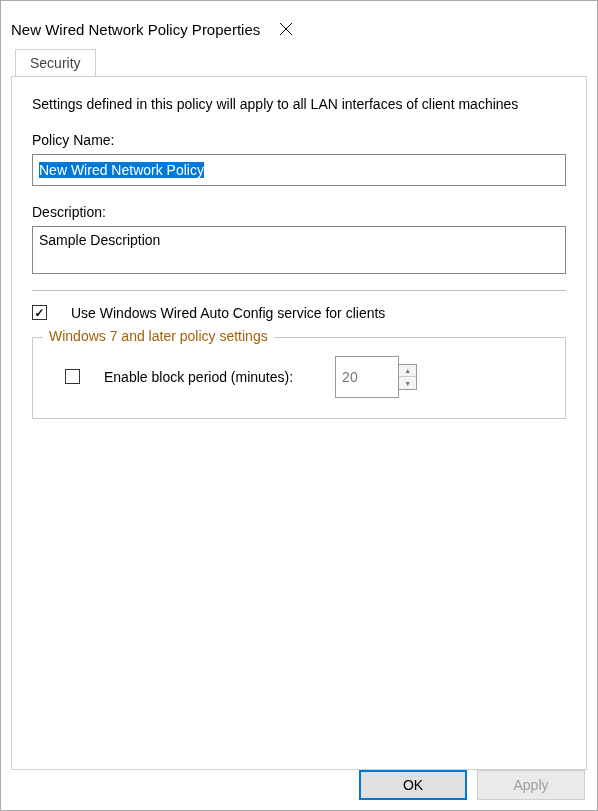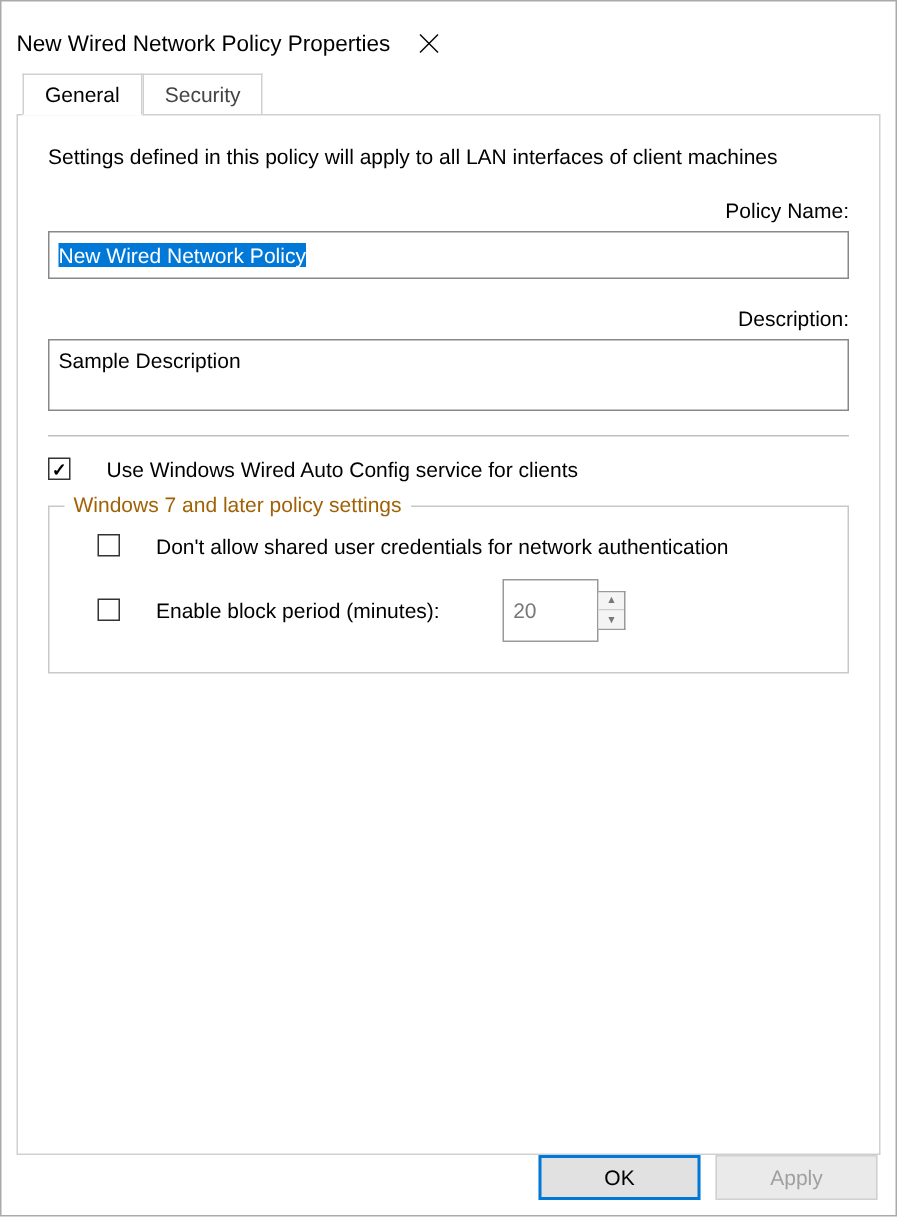--- a/index.html
+++ b/index.html
@@ -83,21 +83,20 @@
     .intro-text {
       font-size: 14px;
       color: #000;
       line-height: 1.35;
       margin-bottom: 18px;
     }
     .field-label {
       font-size: 14px;
       color: #000;
       margin-bottom: 6px;
-      text-align: right;
     }
     .text-input {
       width: 100%;
       border: 1px solid #888;
       padding: 4px 6px;
       font-size: 14px;
       height: 32px;
       display: flex;
       align-items: center;
     }
@@ -242,21 +241,20 @@
     <div class="close-btn">
       <svg viewBox="0 0 14 14">
           <line x1="1" y1="1" x2="13" y2="13" stroke="#000" stroke-width="1"></line>
           <line x1="13" y1="1" x2="1" y2="13" stroke="#000" stroke-width="1"></line>
         </svg>
     </div>
   </div>
 
   <div class="content-area">
     <div class="tabs">
-      <div class="tab active">General</div>
       <div class="tab inactive">Security</div>
     </div>
 
     <div class="tab-panel">
       <div class="intro-text">Settings defined in this policy will apply to all LAN interfaces of client machines</div>
 
       <div class="field-label">Policy Name:</div>
       <div class="text-input">
         <span class="selected">New Wired Network Policy</span>
       </div>
@@ -271,24 +269,20 @@
       <hr class="hr-div">
 
       <div class="checkbox-row">
         <div class="checkbox checked"></div>
         <span>Use Windows Wired Auto Config service for clients</span>
       </div>
 
       <div class="fieldset">
         <div class="fieldset-legend">Windows 7 and later policy settings</div>
 
-        <div class="checkbox-row">
-          <div class="checkbox"></div>
-          <span>Don't allow shared user credentials for network authentication</span>
-        </div>
 
         <div class="checkbox-row">
           <div class="checkbox"></div>
           <span>Enable block period (minutes):</span>
           <div class="spinner-wrap">
             <div class="spinner-input">
               <span>20</span>
             </div>
             <div class="spinner-btns">
               <div class="spinner-btn">

